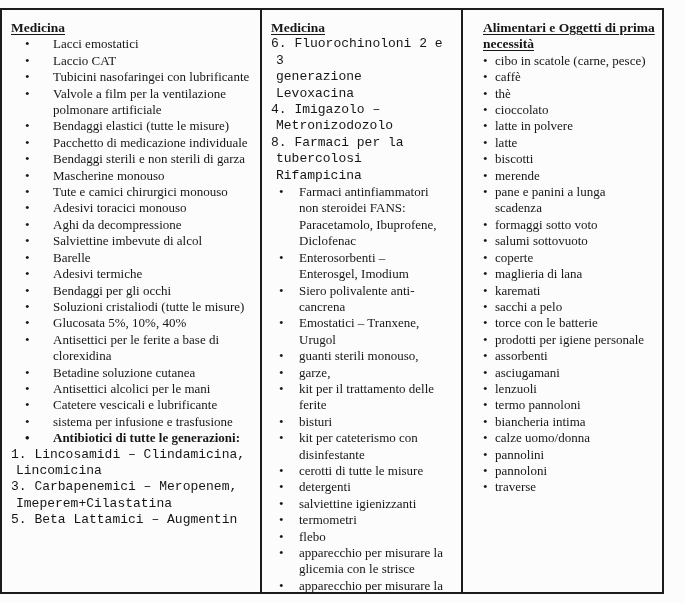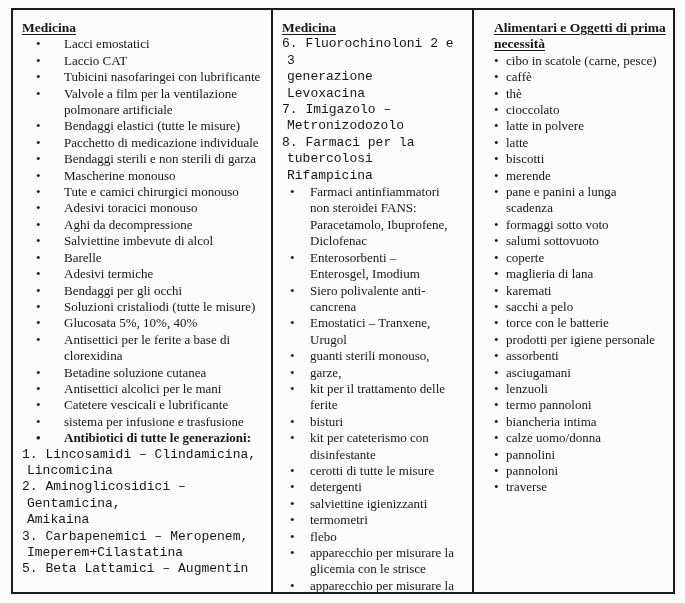--- a/index.html
+++ b/index.html
@@ -4,21 +4,21 @@
 <style>
   html,body{margin:0;padding:0;}
   body{
     width:685px;height:603px;position:relative;
     background:var(--paper,#fcfcfc);
     font-family:"Liberation Serif","DejaVu Serif",serif;
     color:var(--ink,#161616);
     -webkit-font-smoothing:antialiased;
   }
   .table{
-    position:absolute;left:11px;top:8px;width:664px;height:586px;
+    position:absolute;left:0;top:8px;width:664px;height:586px;
     border:2px solid var(--line,#1c1c1c);
     box-sizing:border-box;display:flex;background:var(--paper,#fcfcfc);
   }
   .col{box-sizing:border-box;padding:10px 2px 6px 9px;overflow:hidden;}
   .col-1{width:260px;border-right:2px solid var(--line,#1c1c1c);padding-right:2px;}
   .col-2{width:201px;border-right:2px solid var(--line,#1c1c1c);padding-right:14px;}
   .col-3{flex:1;padding-right:6px;margin-left:11px;}
   .hdr{
     font-weight:bold;font-size:13.5px;line-height:16.4px;
     text-decoration:underline;text-decoration-thickness:1.4px;text-underline-offset:2px;
@@ -135,41 +135,37 @@
         </div>
         <div class="item bullet-bold">
           <span class="marker">•</span>
           <span class="txt">Antibiotici di tutte le generazioni:</span>
         </div>
         <div class="item numbered">
           <span class="txt">1. Lincosamidi – Clindamicina,
 Lincomicina</span>
         </div>
         <div class="item numbered">
-          <span class="txt">2. Aminoglicosidici – Gentamicina,
-Amikaina</span>
-        </div>
-        <div class="item numbered">
           <span class="txt">3. Carbapenemici – Meropenem,
 Imeperem+Cilastatina</span>
         </div>
         <div class="item numbered">
           <span class="txt">5. Beta Lattamici – Augmentin</span>
         </div>
       </div>
   </div>
   <div class="col col-2">
     <div class="hdr">Medicina</div>
     <div>
         <div class="item numbered">
           <span class="txt">6. Fluorochinoloni 2 e 3
 generazione Levoxacina</span>
         </div>
         <div class="item numbered">
-          <span class="txt">7. Imigazolo – Metronizodozolo</span>
+          <span class="txt">4. Imigazolo – Metronizodozolo</span>
         </div>
         <div class="item numbered">
           <span class="txt">8. Farmaci per la tubercolosi
 Rifampicina</span>
         </div>
         <div class="item bullet">
           <span class="marker">•</span>
           <span class="txt">Farmaci antinfiammatori non steroidei FANS: Paracetamolo, Ibuprofene, Diclofenac</span>
         </div>
         <div class="item bullet">

